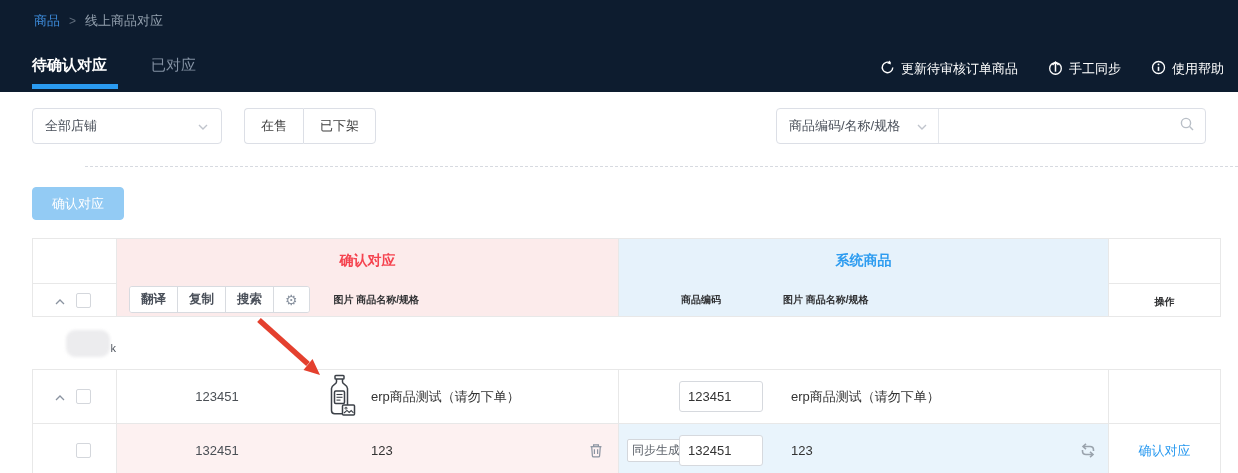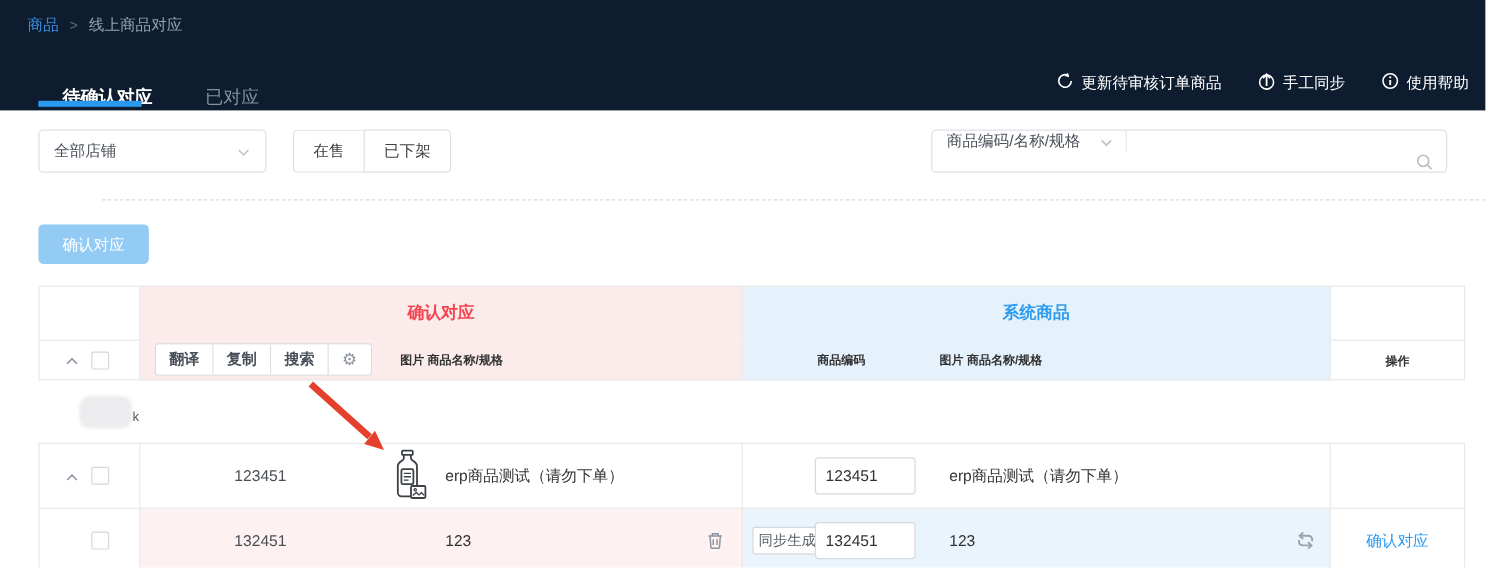--- a/index.html
+++ b/index.html
@@ -1,39 +1,39 @@
 <!DOCTYPE html>
 <html><head>
 <meta charset="utf-8">
 <style>
   * { margin:0; padding:0; box-sizing:border-box; }
   html,body { width:1238px; height:473px; overflow:hidden; background:#fff;
     font-family:"Liberation Sans","DejaVu Sans",sans-serif; position:relative; }
 
   
   .topbar { height:92px; background:#0d1c2f; position:relative; }
-  .breadcrumb { position:absolute; top:12px; left:23px; font-size:13px; color:#93a0ae; display:flex; gap:9px; align-items:center; }
+  .breadcrumb { position:absolute; top:12px; left:34px; font-size:13px; color:#93a0ae; display:flex; gap:9px; align-items:center; }
   .breadcrumb .bc-root { color:#3e8ddd; cursor:pointer; }
   .breadcrumb .bc-sep { color:#5f6c7c; font-size:12px; }
-  .tabs { position:absolute; left:32px; top:72px; display:flex; gap:44px;margin-left:20px; }
+  .tabs { position:absolute; left:32px; top:56px; display:flex; gap:44px; }
   .tab { font-size:15px; color:#8391a3; cursor:pointer; }
   .tab.active { color:#fff; font-weight:bold; }
   .tab-underline { position:absolute; left:32px; bottom:3px; width:86px; height:5px; background:#2a9af0; }
   .topbar-actions { position:absolute; right:14px; top:60px; display:flex; gap:30px; }
   .tb-action { display:flex; align-items:center; gap:6px; color:#fff; font-size:13px; cursor:pointer; }
 
   
   .filter-row { display:flex; align-items:center; margin:16px 32px 0 32px; height:36px; }
   .select-shop { width:190px; height:36px; border:1px solid #dcdfe6; border-radius:4px;
     display:flex; align-items:center; justify-content:space-between; padding:0 12px; font-size:13px; color:#4a505a; cursor:pointer; background:#fff; }
   .status-group { display:flex; margin-left:22px; height:36px; }
   .status-btn { padding:0 16px; font-size:13px; color:#404040; background:#fff; border:1px solid #dcdfe6; display:flex; align-items:center; cursor:pointer; }
   .status-btn:first-child { border-radius:4px 0 0 4px; border-right:none; }
   .status-btn:last-child { border-radius:0 4px 4px 0; }
-  .search-group { margin-left:auto; display:flex; height:36px; width:430px; border:1px solid #dcdfe6; border-radius:4px; overflow:hidden; background:#fff;flex-direction:column; }
+  .search-group { margin-left:auto; display:flex; height:36px; width:430px; border:1px solid #dcdfe6; border-radius:4px; overflow:hidden; background:#fff; }
   .search-type { width:162px; border-right:1px solid #e4e7ec; display:flex; align-items:center; justify-content:space-between; padding:0 10px 0 12px; font-size:13px; color:#4a505a; cursor:pointer; }
   .search-box { flex:1; display:flex; align-items:center; padding:0 10px; }
   .search-box input { flex:1; border:none; outline:none; font-size:13px; color:#333; background:transparent; }
 
   .dash-divider { border-top:1px dashed #d7dae0; margin:22px 0 0 85px; }
 
   
   .toolbar { margin:20px 0 0 32px; display:flex; gap:15px; }
   .btn { height:33px; border-radius:4px; font-size:13px; padding:0 19px; cursor:pointer;
     font-family:"Liberation Sans","DejaVu Sans",sans-serif; }

